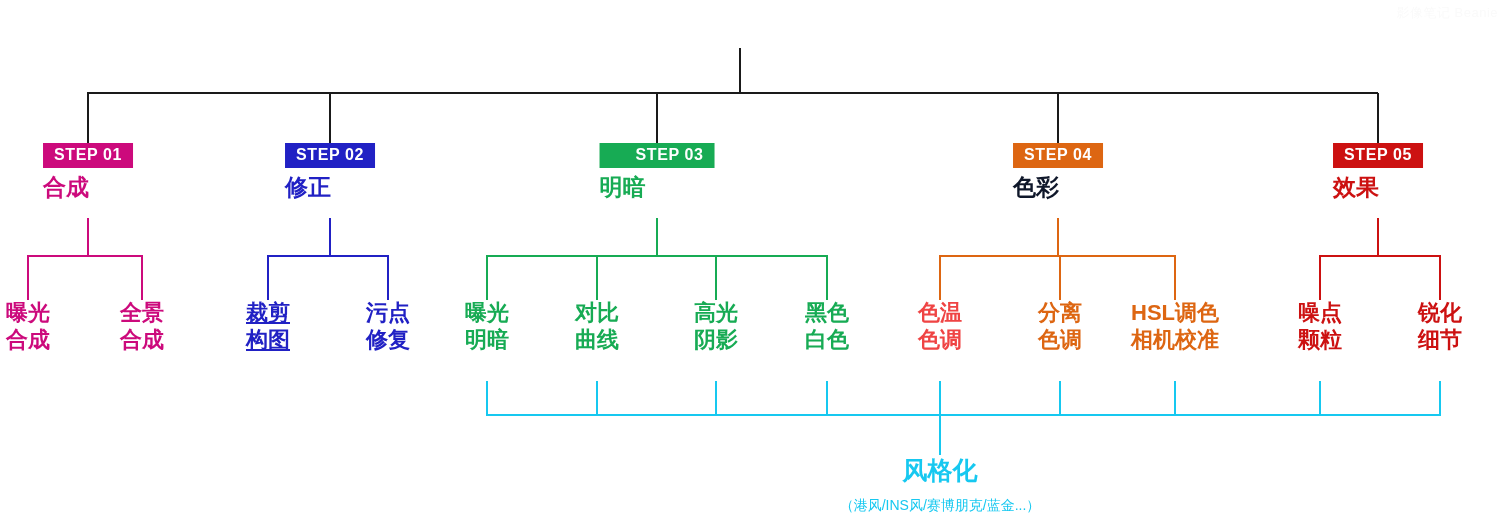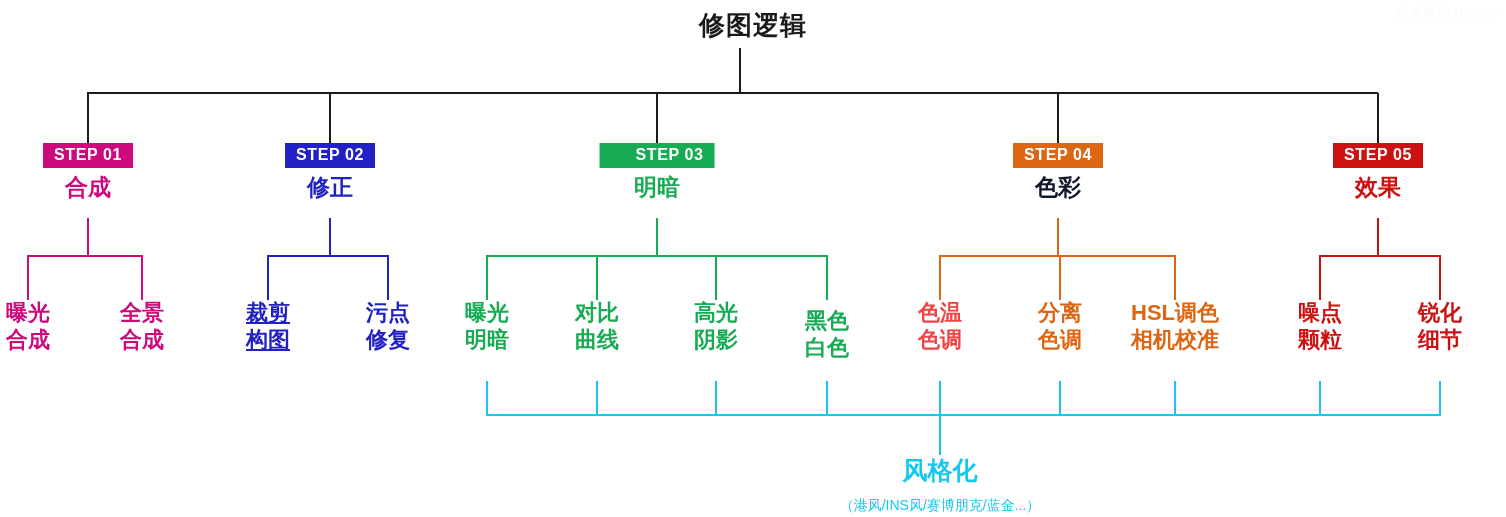--- a/index.html
+++ b/index.html
@@ -49,21 +49,21 @@
     width: 2px;
   }
   .hline {
     position: absolute;
     height: 2px;
   }
 
   
   .step-node {
     position: absolute;
-    text-align: center;
+    text-align: left;
     transform: translateX(-50%);
     white-space: nowrap;
   }
   .step-chip {
     display: inline-block;
     padding: 3px 11px 4px 11px;
     font-size: 16px;
     font-weight: bold;
     color: #ffffff;
     letter-spacing: 0.6px;
@@ -107,21 +107,20 @@
     line-height: 1.2;
   }
 </style>
 </head>
 <body>
 
 <div id="diagram-root">
 
   <div class="watermark">影像笔记 Beanie</div>
 
-  <div class="root-title">修图逻辑</div>
 
   <div id="lines-layer">
       <div class="vline" style="left: 739px; top: 48px; height: 45px; width: 2px; background: rgb(26, 26, 26);"></div>
       <div class="hline" style="left: 87px; top: 92px; width: 1291px; height: 2px; background: rgb(26, 26, 26);"></div>
       <div class="vline" style="left: 87px; top: 93px; height: 50px; width: 2px; background: rgb(26, 26, 26);"></div>
       <div class="vline" style="left: 87px; top: 218px; height: 38px; width: 2px; background: rgb(204, 10, 124);"></div>
       <div class="hline" style="left: 27px; top: 255px; width: 116px; height: 2px; background: rgb(204, 10, 124);"></div>
       <div class="vline" style="left: 27px; top: 256px; height: 44px; width: 2px; background: rgb(204, 10, 124);"></div>
       <div class="vline" style="left: 141px; top: 256px; height: 44px; width: 2px; background: rgb(204, 10, 124);"></div>
       <div class="vline" style="left: 329px; top: 93px; height: 50px; width: 2px; background: rgb(26, 26, 26);"></div>
@@ -184,21 +183,21 @@
         <span class="leaf-line">明暗</span>
       </div>
       <div class="leaf-node" style="left: 597px; top: 300px; color: rgb(23, 171, 84);">
         <span class="leaf-line">对比</span>
         <span class="leaf-line">曲线</span>
       </div>
       <div class="leaf-node" style="left: 716px; top: 300px; color: rgb(23, 171, 84);">
         <span class="leaf-line">高光</span>
         <span class="leaf-line">阴影</span>
       </div>
-      <div class="leaf-node" style="left: 827px; top: 308px; color: rgb(23, 171, 84);">
+      <div class="leaf-node" style="left: 827px; top: 300px; color: rgb(23, 171, 84);">
         <span class="leaf-line">黑色</span>
         <span class="leaf-line">白色</span>
       </div>
       <div class="step-node" style="left: 1058px; top: 143px;"><div class="step-chip" style="background: rgb(221, 102, 18);">STEP 04</div><div class="step-name" style="color: #0f172a;">色彩</div></div>
       <div class="leaf-node" style="left: 940px; top: 300px; color: #ef4444;">
         <span class="leaf-line">色温</span>
         <span class="leaf-line">色调</span>
       </div>
       <div class="leaf-node" style="left: 1060px; top: 300px; color: rgb(221, 102, 18);">
         <span class="leaf-line">分离</span>

